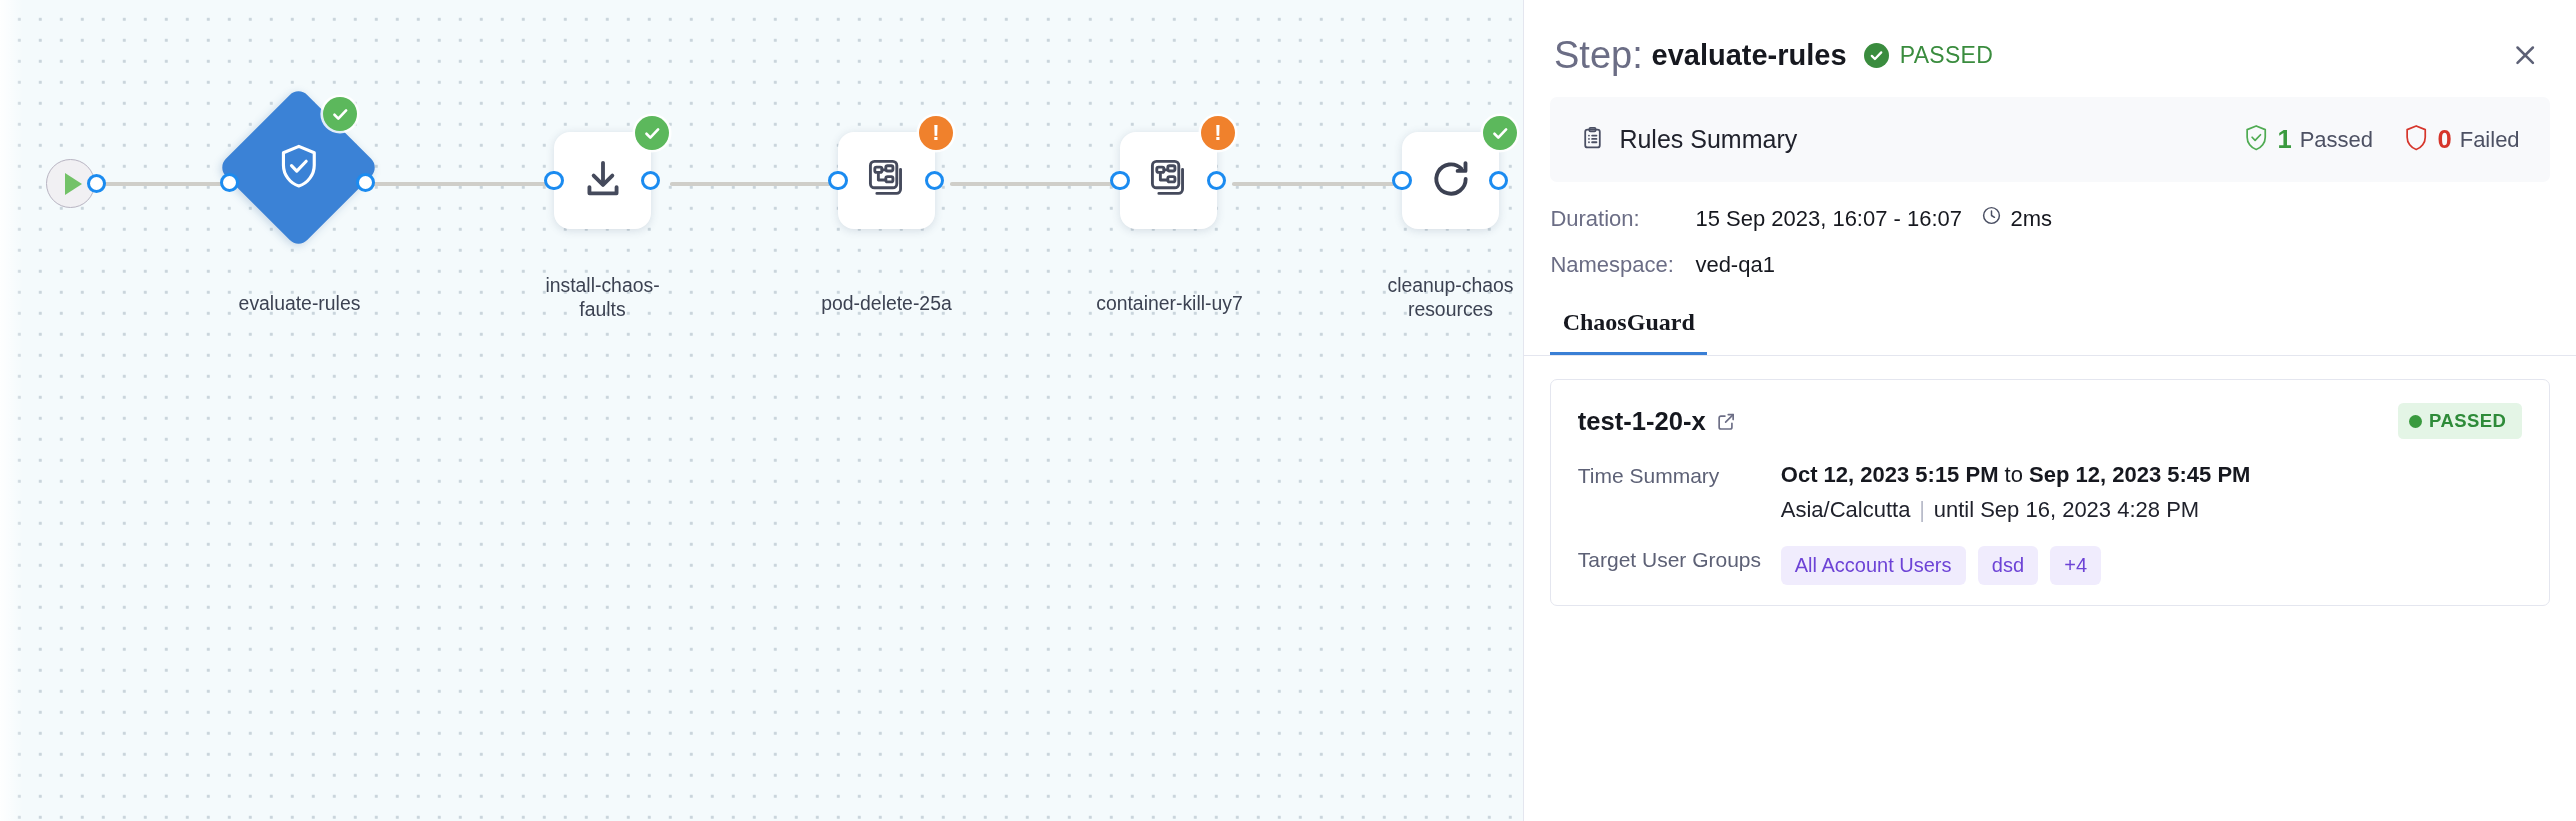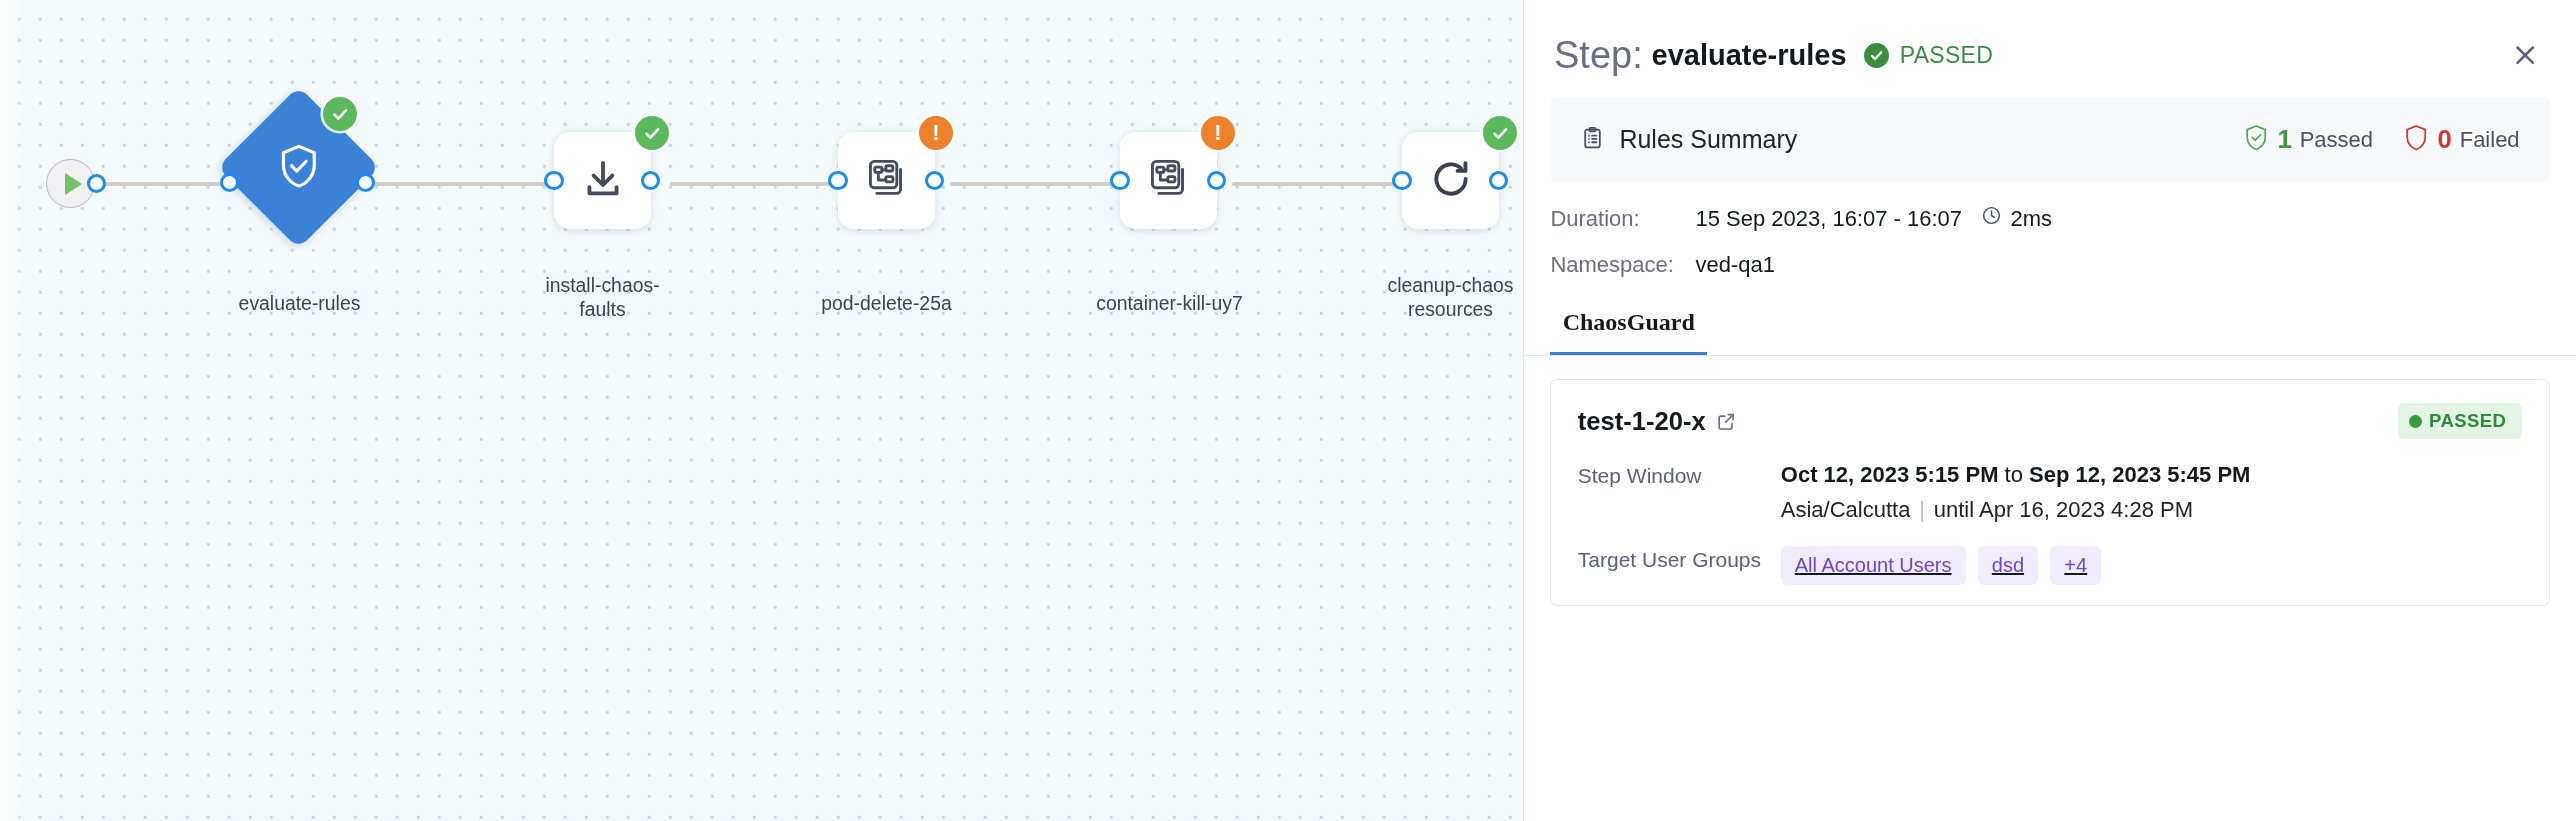--- a/index.html
+++ b/index.html
@@ -190,21 +190,21 @@
   .dot { width:13.2px; height:13.2px; border-radius:50%; background:#3a9a3f; display:inline-block; }
 
   .guard-row { display:flex; margin-top: 23px; }
   .guard-key { width: 203px; font-size: 21px; color: #5d6176; padding-top:1.8px; }
   .guard-val { font-size: 22px; color: #16181f; }
   .tw-line1 { font-weight: 700; }
   .tw-line1 .to { font-weight: 400; }
   .tw-line2 { margin-top: 8.8px; color:#20222c; font-weight: 400; }
   .tw-line2 .bar { color:#b9bcca; margin: 0 8.8px; }
 
-  .chips { display:flex; gap: 12.3px; align-items:center; flex-wrap: wrap; text-decoration: underline; }
+  .chips { display:flex; gap: 12.3px; align-items:center; flex-wrap: wrap; }
   .chip {
     background: #f0ecfd; color:#6d43d6;
     font-size: 20px; border-radius: 6.2px;
     padding: 8px 14px;
     cursor: pointer;
   }
 </style>
 </head>
 <body>
 
@@ -415,27 +415,27 @@
           <path d="M18.2 14v4.6a2 2 0 0 1-2 2H5.6a2 2 0 0 1-2-2V7.9a2 2 0 0 1 2-2h4.6"></path>
         </svg>
       </span>
       <span class="status-chip">
         <span class="dot"></span>
         <span>PASSED</span>
       </span>
     </div>
 
     <div class="guard-row">
-      <span class="guard-key">Step Window</span>
+      <span class="guard-key">Time Summary</span>
       <span class="guard-val">
         <div class="tw-line1">
           <span>Oct 12, 2023 5:15 PM</span><span class="to"> to </span><span>Sep 12, 2023 5:45 PM</span>
         </div>
         <div class="tw-line2">
-          <span>Asia/Calcutta</span><span class="bar">|</span><span>until Apr 16, 2023 4:28 PM</span>
+          <span>Asia/Calcutta</span><span class="bar">|</span><span>until Sep 16, 2023 4:28 PM</span>
         </div>
       </span>
     </div>
 
     <div class="guard-row">
       <span class="guard-key">Target User Groups</span>
       <span class="guard-val chips">
         <span class="chip">All Account Users</span>
         <span class="chip">dsd</span>
         <span class="chip">+4</span>

